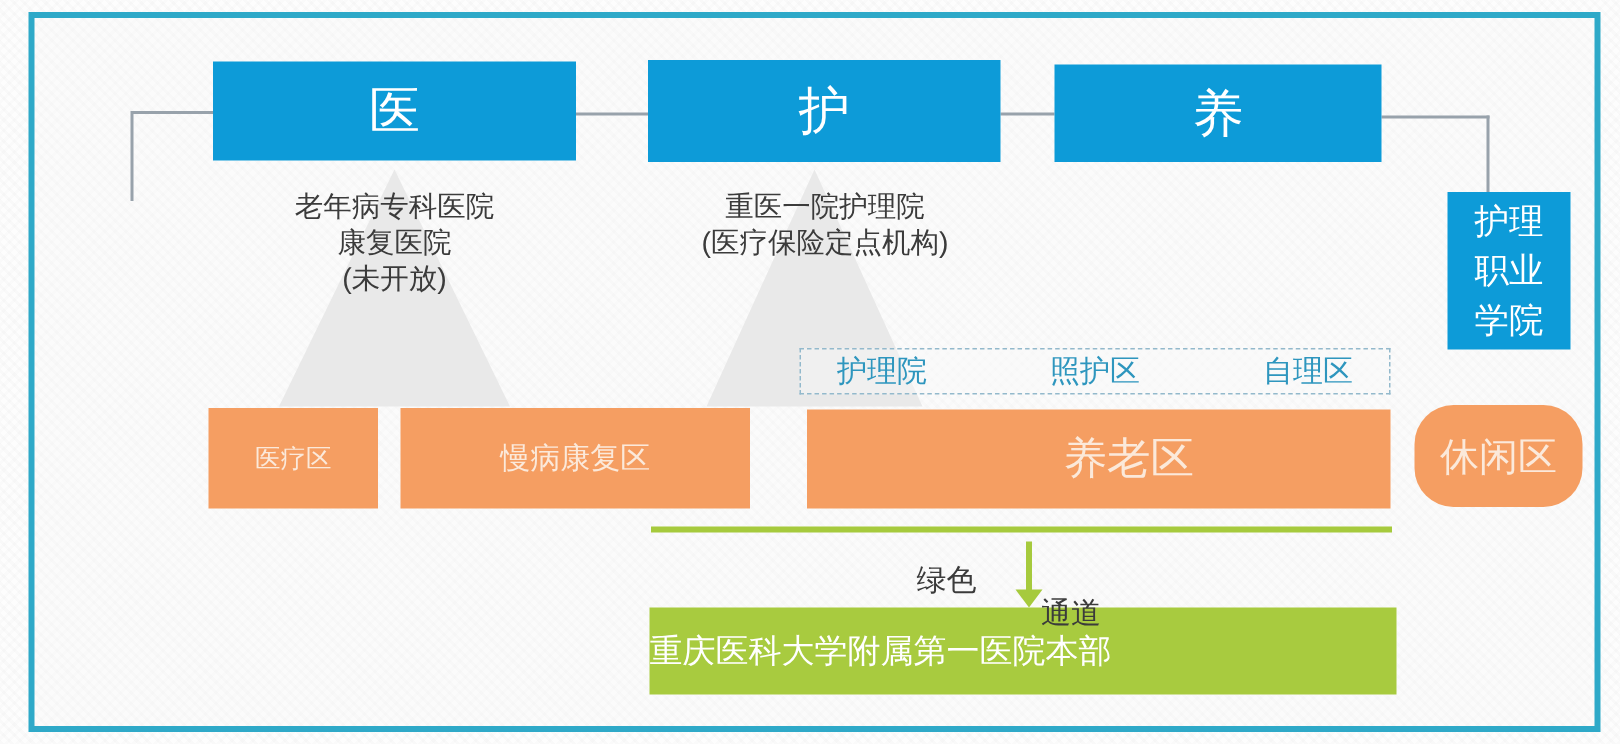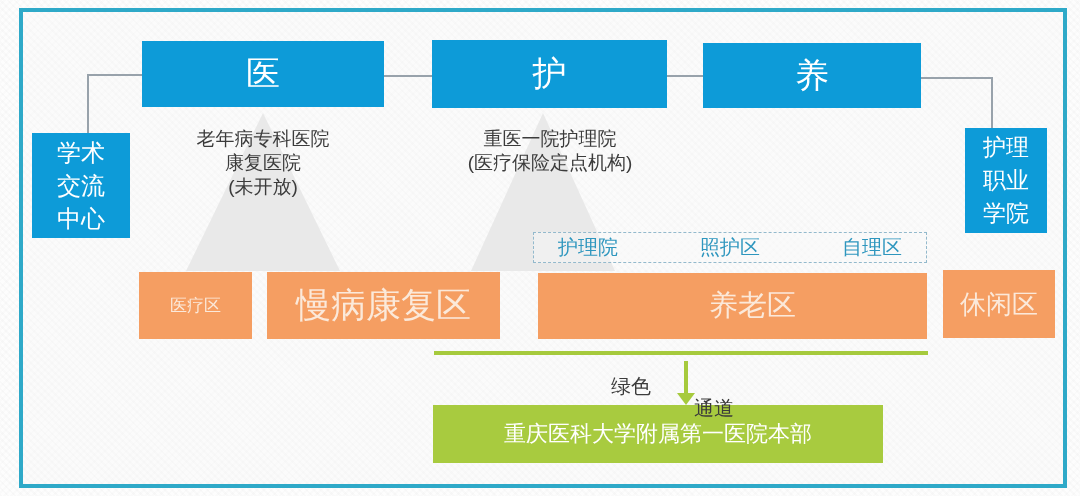--- a/index.html
+++ b/index.html
@@ -60,23 +60,23 @@
   
   .gline { background:#a6ca3d; z-index:2; }
   .arrowhead {
     width:0; height:0; z-index:2;
     border-left:9px solid transparent;
     border-right:9px solid transparent;
     border-top:12px solid #a6ca3d;
   }
   .chlabel { z-index:3; color:#3b3b3b; font-size:20px; }
   .greenbox {
-    left:433px; top:405px; width:450px; height:58px;
+    left:433px; top:405px; width:498px; height:58px;
     background:#a8cb3f; color:#ffffff; z-index:2; font-size:22px;
-    display:flex; align-items:center; justify-content:center;
+    display:flex; align-items:center; justify-content:flex-start;
   }
 </style>
 </head>
 <body>
 
 <div id="stage">
 
   <div class="abs frame"></div>
 
   <div class="abs conn" style="left:88px;  top:74px; width:54px; height:2px;"></div>
@@ -92,25 +92,20 @@
   <div class="abs blue pillar" style="left:142px; top:41px; width:242px; height:66px;">
     <span>医</span>
   </div>
   <div class="abs blue pillar" style="left:432px; top:40px; width:235px; height:68px;">
     <span>护</span>
   </div>
   <div class="abs blue pillar" style="left:703px; top:43px; width:218px; height:65px;">
     <span>养</span>
   </div>
 
-  <div class="abs blue sidebox" style="left:32px; top:133px; width:98px; height:105px;">
-    <span>学术
-交流
-中心</span>
-  </div>
   <div class="abs blue sidebox" style="left:965px; top:128px; width:82px; height:105px; font-size:23px;">
     <span>护理
 职业
 学院</span>
   </div>
 
   <div class="abs detail" style="left:158px; top:127px; width:210px;">老年病专科医院
 康复医院
 (未开放)</div>
   <div class="abs detail" style="left:428px; top:127px; width:244px;">重医一院护理院
@@ -118,27 +113,27 @@
 
   <div class="abs dashedbox">
     <span>护理院</span>
     <span>照护区</span>
     <span>自理区</span>
   </div>
 
   <div class="abs orange" style="left:139px; top:272px; width:113px; height:67px; font-size:17px;">
     <span>医疗区</span>
   </div>
-  <div class="abs orange" style="left:267px; top:272px; width:233px; height:67px; font-size:35px;">
+  <div class="abs orange" style="left:267px; top:272px; width:233px; height:67px; font-size:20px;">
     <span>慢病康复区</span>
   </div>
   <div class="abs orange" style="left:538px; top:273px; width:389px; height:66px; font-size:29px;padding-left:40px;">
     <span>养老区</span>
   </div>
-  <div class="abs orange" style="left:943px; top:270px; width:112px; height:68px; font-size:26px;">
+  <div class="abs orange" style="left:943px; top:270px; width:112px; height:68px; font-size:26px;border-radius:26px;">
     <span>休闲区</span>
   </div>
 
   <div class="abs gline" style="left:434px; top:351px; width:494px; height:4px;"></div>
 
   <div class="abs gline" style="left:684px; top:361px; width:4px; height:33px;"></div>
   <div class="abs arrowhead" style="left:677px; top:393px;"></div>
   <div class="abs chlabel" style="left:602px; top:373px; width:58px; text-align:center;">绿色</div>
   <div class="abs chlabel" style="left:694px; top:373px;margin-top:22px;">通道</div>
 

